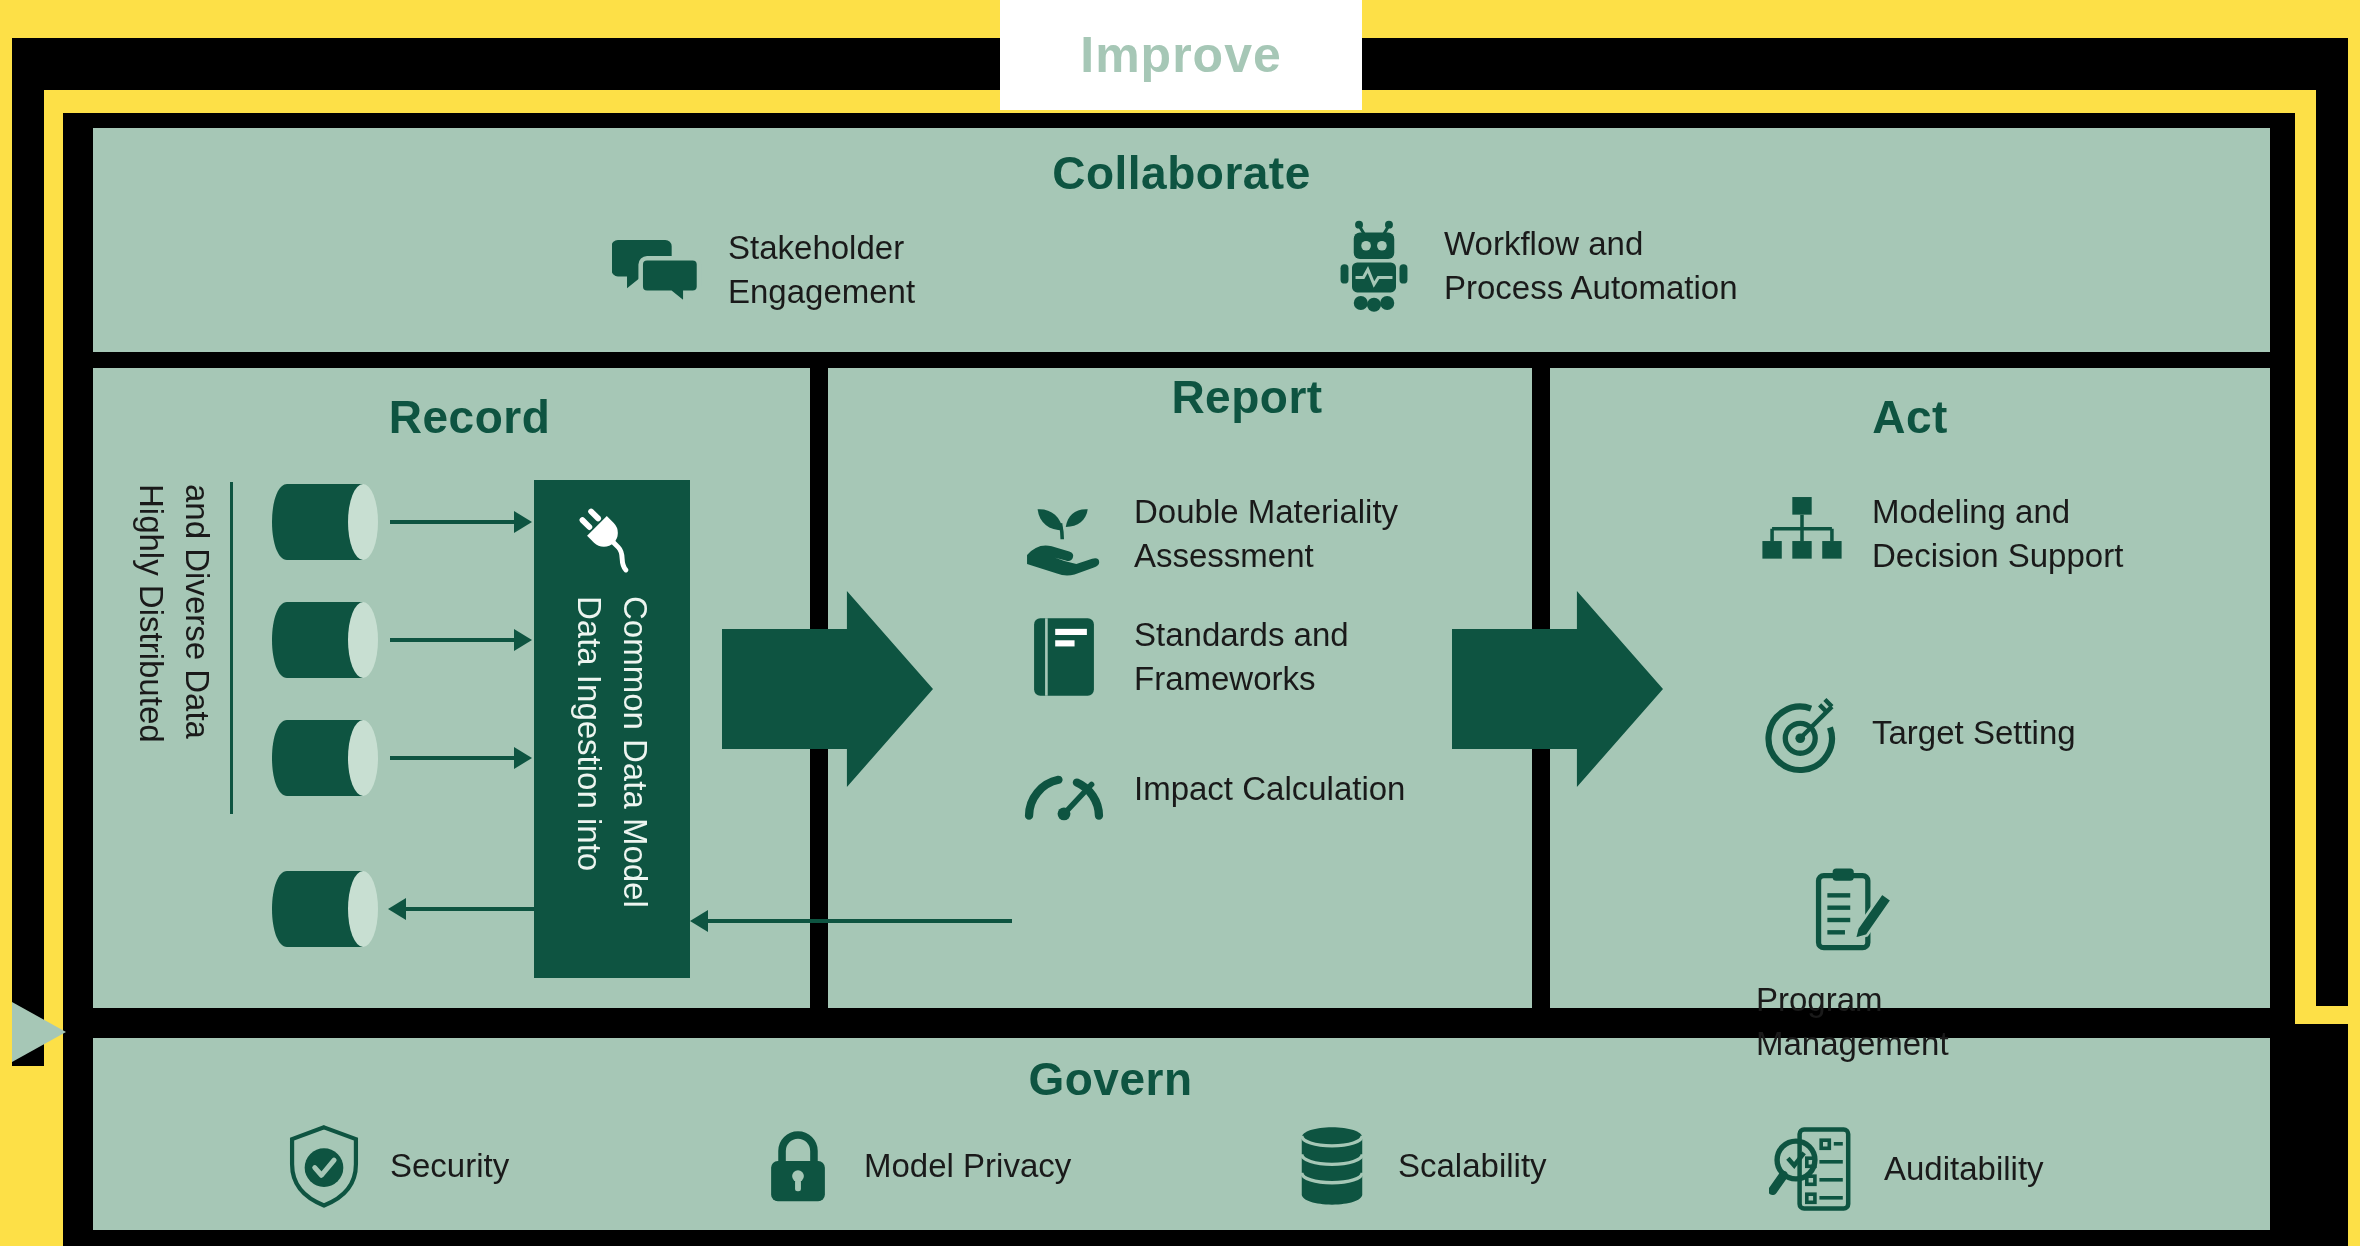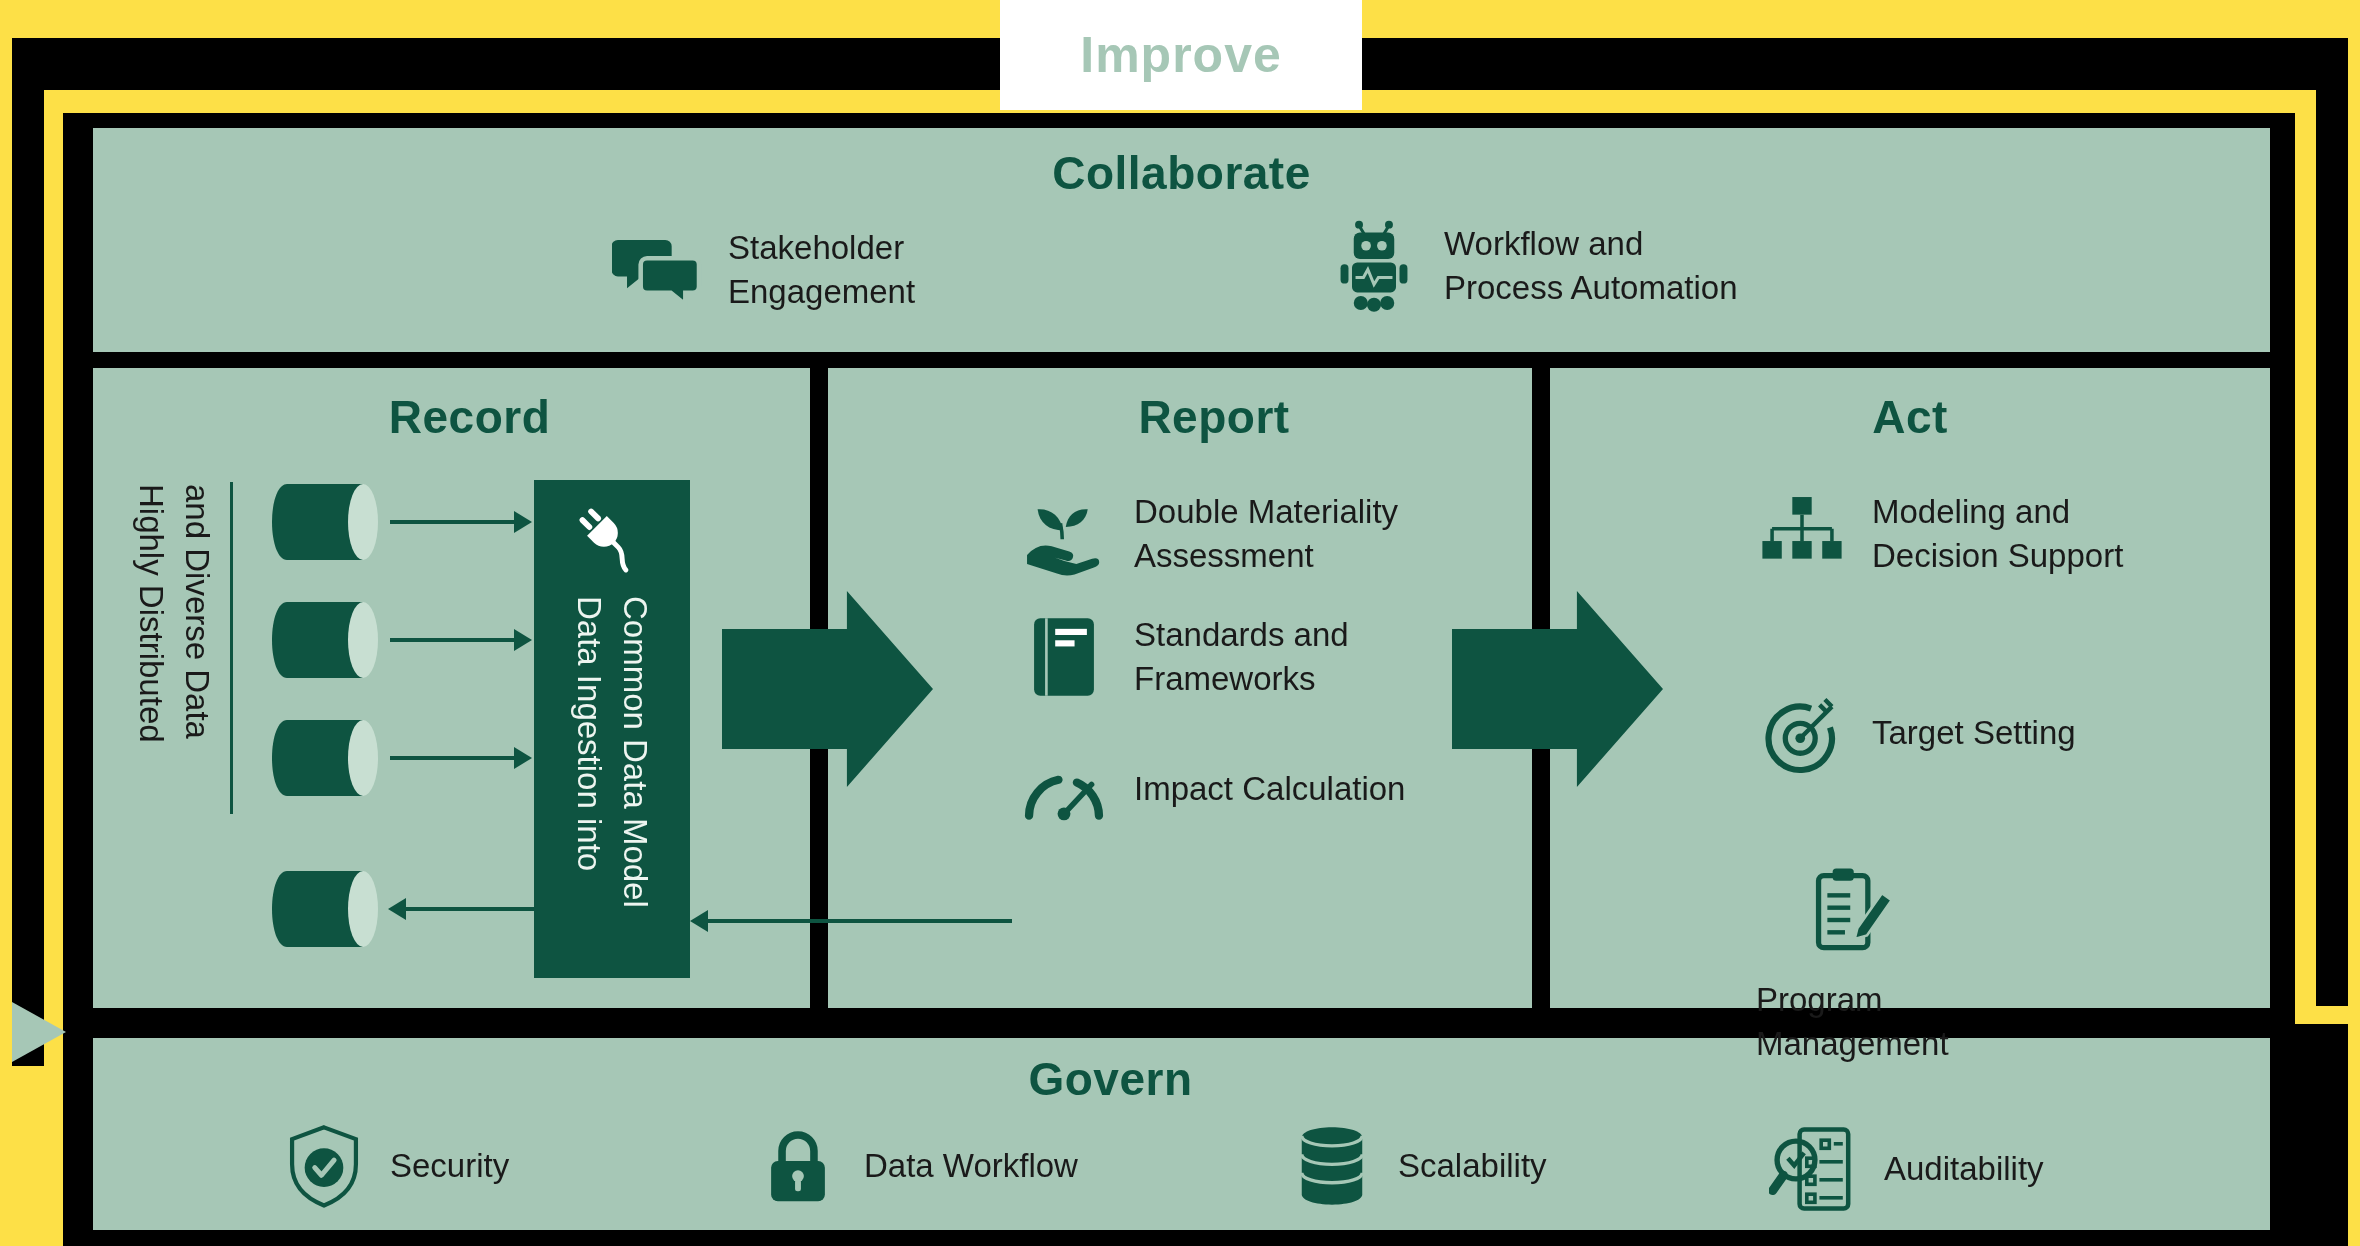--- a/index.html
+++ b/index.html
@@ -68,21 +68,21 @@
   </div>
 
   <div class="panel" id="collaborate-panel"></div>
   <div class="panel" id="record-panel"></div>
   <div class="panel" id="report-panel"></div>
   <div class="panel" id="act-panel"></div>
   <div class="panel" id="govern-panel"></div>
 
   <div class="sec-title" style="left:93px;top:146px;width:2177px;">Collaborate</div>
   <div class="sec-title" style="left:93px;top:390px;width:753px;">Record</div>
-  <div class="sec-title" style="left:828px;top:390px;width:772px;">Report</div>
+  <div class="sec-title" style="left:828px;top:370px;width:772px;padding-left:33px;">Report</div>
   <div class="sec-title" style="left:1550px;top:390px;width:720px;">Act</div>
   <div class="sec-title" style="left:101px;top:1052px;width:2019px;">Govern</div>
 
   <div class="feature" style="left:612px;top:226px;">
     <span class="icon-box">
       <svg width="92" height="82" viewBox="0 0 100 90" fill="currentColor">
         <path d="M6 12 h52 a7 7 0 0 1 7 7 v26 a7 7 0 0 1 -7 7 h-26 l-16 13 v-13 h-10 a7 7 0 0 1 -7 -7 v-26 a7 7 0 0 1 7 -7 z"></path>
         <path d="M38 32 h50 a7 7 0 0 1 7 7 v24 a7 7 0 0 1 -7 7 h-8 v13 l-16 -13 h-26 a7 7 0 0 1 -7 -7 v-24 a7 7 0 0 1 7 -7 z" stroke="#A6C7B6" stroke-width="5"></path>
       </svg>
     </span>
@@ -262,21 +262,21 @@
 
   <div class="feature" style="left:756px;top:1124px;">
     <span class="icon-box" style="width:84px">
       <svg width="84" height="84" viewBox="0 0 100 100" fill="currentColor">
         <path d="M31 46 V32 a19 19 0 0 1 38 0 V46" fill="none" stroke="currentColor" stroke-width="9"></path>
         <rect x="18" y="44" width="64" height="48" rx="8"></rect>
         <circle cx="50" cy="62" r="7" fill="#A6C7B6"></circle>
         <rect x="46.5" y="66" width="7" height="14" rx="3" fill="#A6C7B6"></rect>
       </svg>
     </span>
-    <span class="flabel">Data Workflow</span>
+    <span class="flabel">Model Privacy</span>
   </div>
 
   <div class="feature" style="left:1290px;top:1124px;">
     <span class="icon-box" style="width:84px">
       <svg width="84" height="84" viewBox="0 0 100 100" fill="currentColor">
         <path d="M14 16 C14 9 30 4 50 4 C70 4 86 9 86 16 V84 C86 91 70 96 50 96 C30 96 14 91 14 84 Z"></path>
         <path d="M14 14 C14 21 30 26 50 26 C70 26 86 21 86 14" fill="none" stroke="#A6C7B6" stroke-width="4"></path>
         <path d="M14 36 C14 43 30 48 50 48 C70 48 86 43 86 36" fill="none" stroke="#A6C7B6" stroke-width="4"></path>
         <path d="M14 58 C14 65 30 70 50 70 C70 70 86 65 86 58" fill="none" stroke="#A6C7B6" stroke-width="4"></path>
       </svg>

